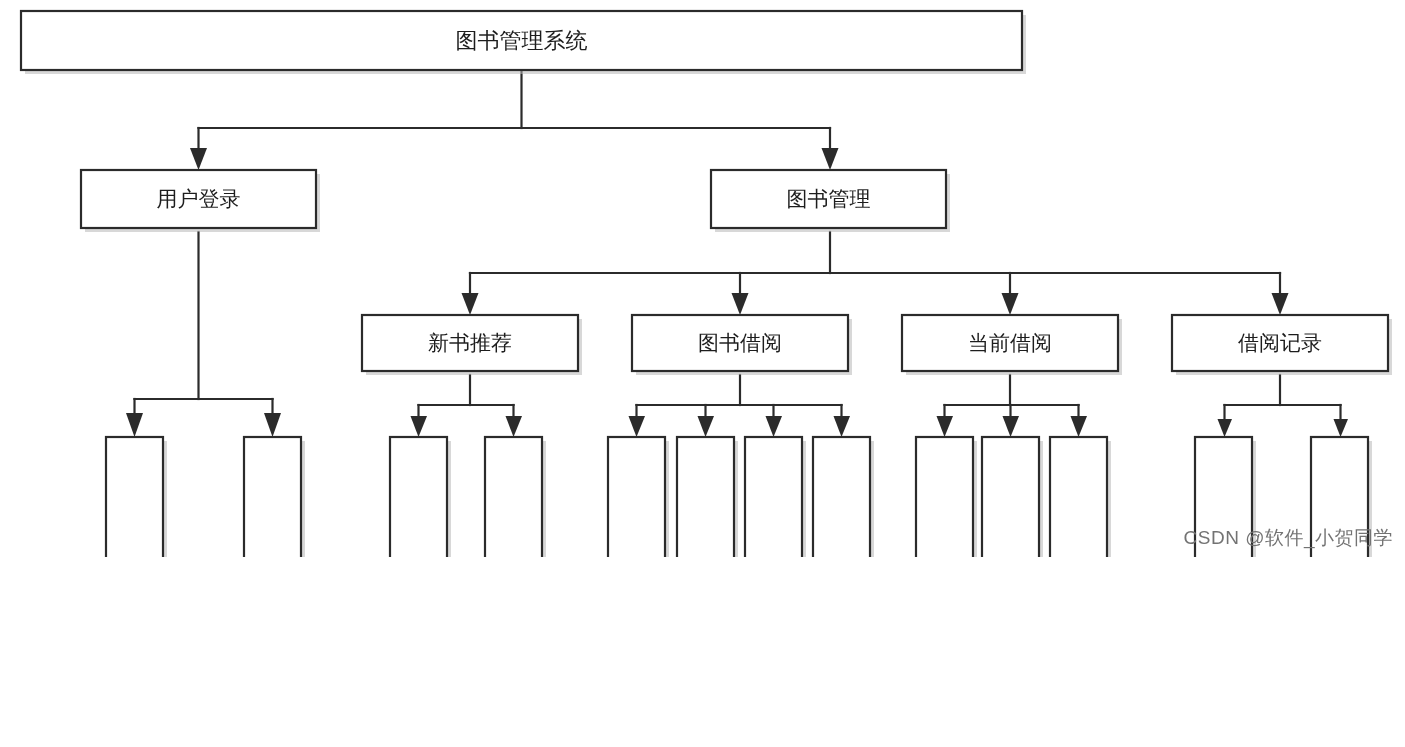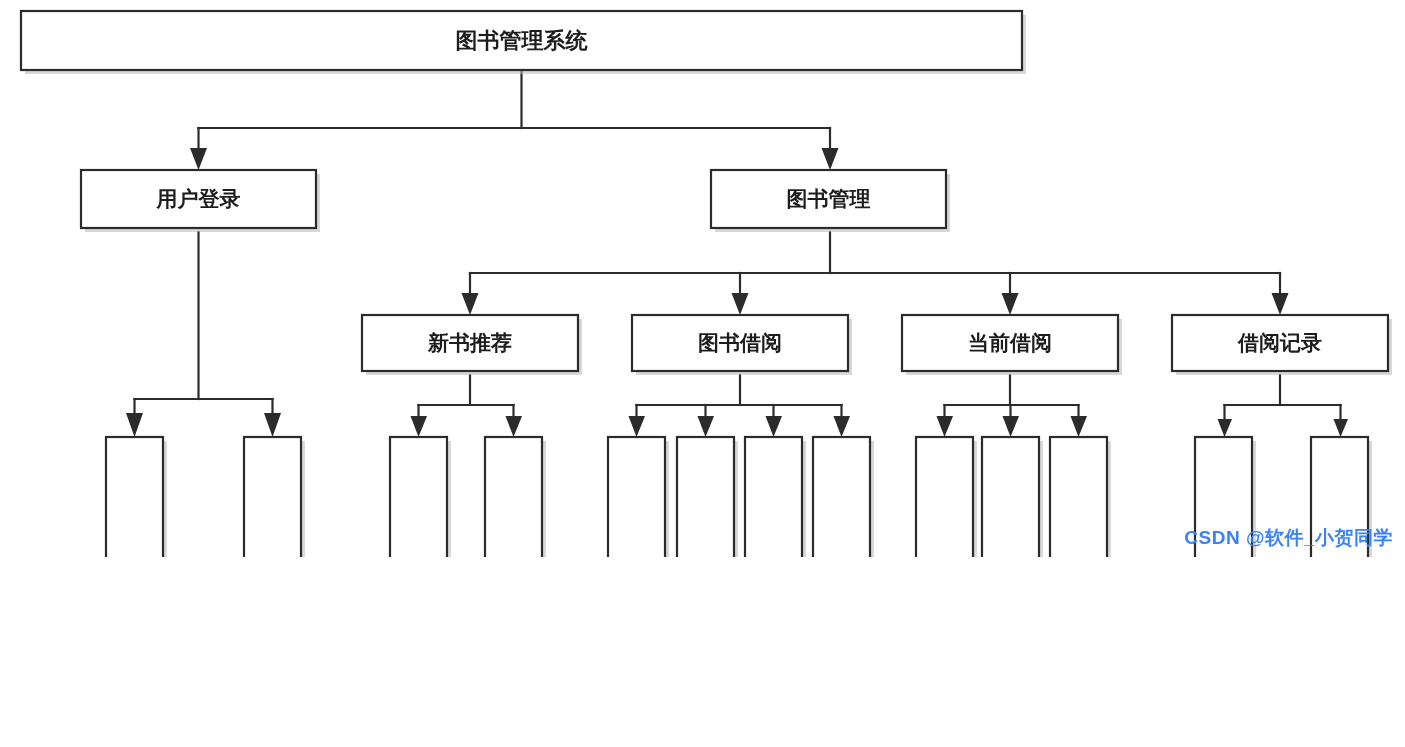--- a/index.html
+++ b/index.html
@@ -10,21 +10,20 @@
   }
   body {
     font-family: "Liberation Sans", "DejaVu Sans", sans-serif;
   }
   #diagram-root {
     position: relative;
     width: 1405px;
     height: 557px;
     background: #ffffff;
     overflow: hidden;
-    font-weight: bold;
   }
   svg#chart-svg {
     position: absolute;
     top: 0;
     left: 0;
     width: 1405px;
     height: 747px;
     display: block;
   }
   .node-box {
@@ -75,21 +74,21 @@
     justify-content: center;
     white-space: nowrap;
     pointer-events: none;
   }
   .watermark {
     position: absolute;
     right: 12px;
     bottom: 6px;
     font-family: "Liberation Sans", "DejaVu Sans", sans-serif;
     font-size: 19px;
-    color: #3b82f6;
+    color: #737373;
     letter-spacing: 0.5px;
     white-space: nowrap;
   }
 </style>
 </head>
 <body>
 
 <div id="diagram-root">
 
   <svg id="chart-svg" viewBox="0 0 1405 747">

